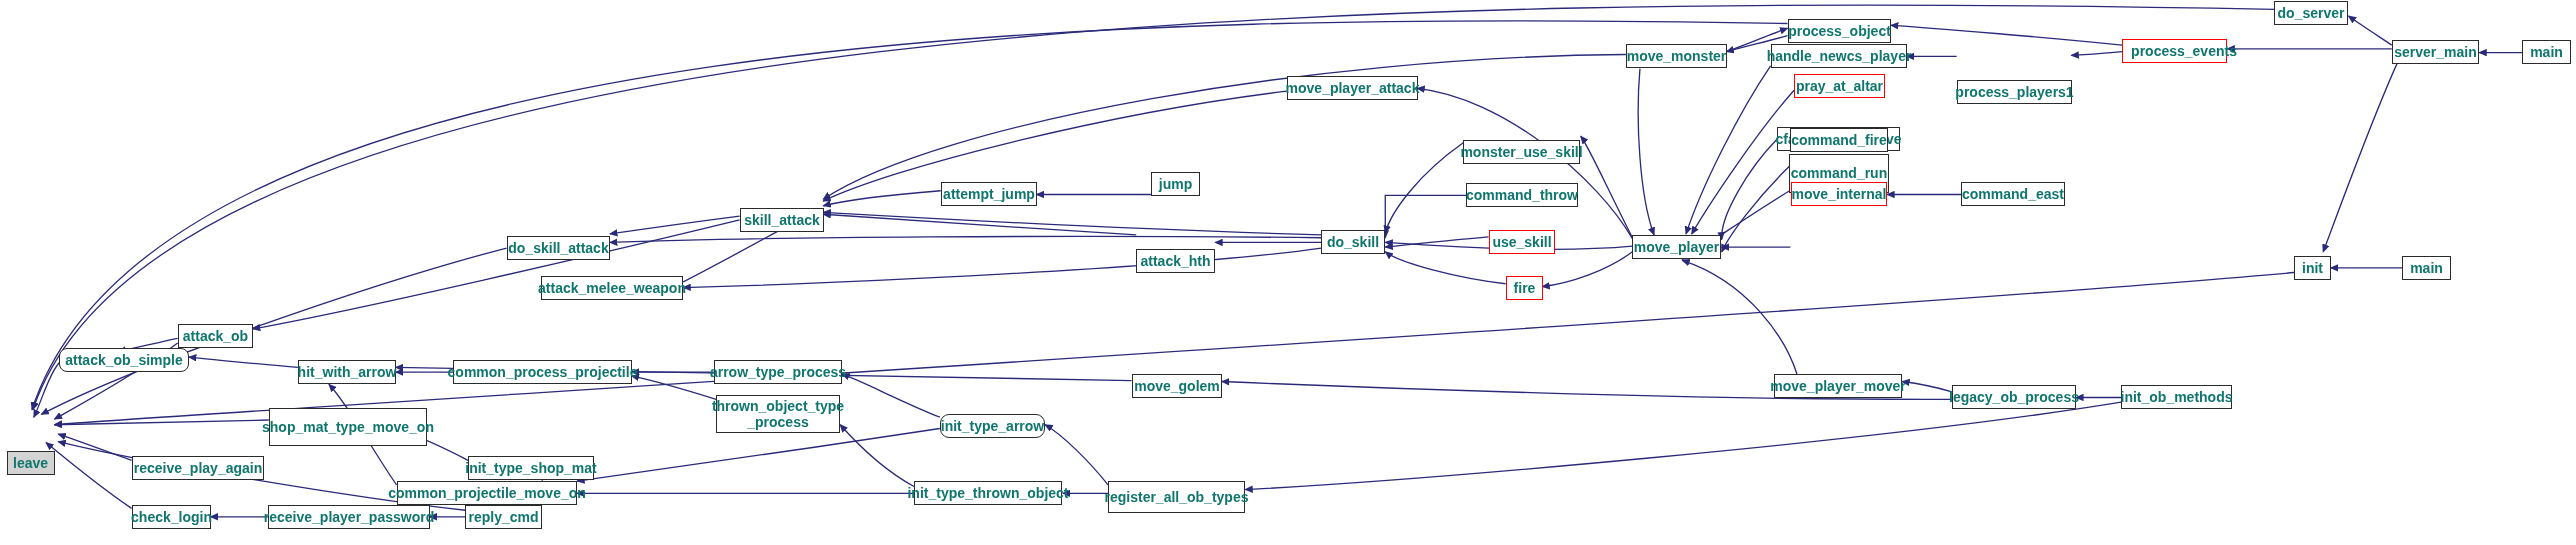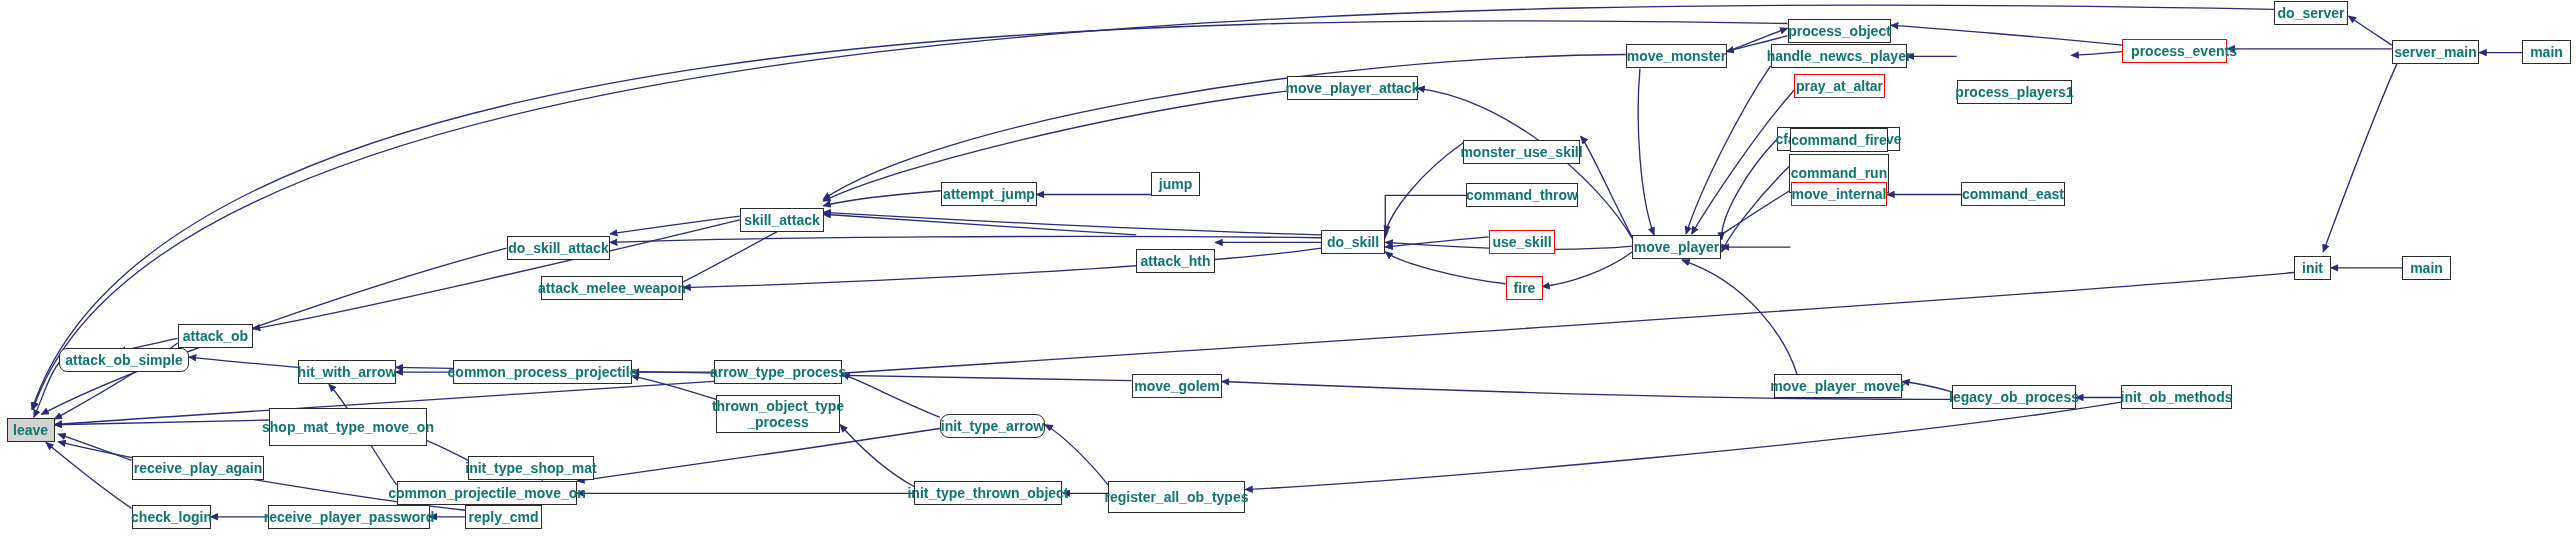--- a/index.html
+++ b/index.html
@@ -37,20 +37,21 @@
     white-space: pre;
     z-index: 5;
     font-weight: bold;
   }
   .node.red {
     border-color: #ff0000;
   }
   .node.root {
     background: #d3d3d3;
     border-color: #2b2b2b;
+    margin-top: 33px;
   }
 </style>
 </head>
 <body>
 
 <div id="graph">
   <svg id="edge-layer" viewBox="0 0 2741 580" preserveAspectRatio="none">
     <defs>
       <marker id="arrowhead" markerWidth="9" markerHeight="8" refX="8" refY="4" orient="auto" markerUnits="userSpaceOnUse">
         <path d="M0,0 L9,4 L0,8 Z" fill="#2a2a7a"></path>

